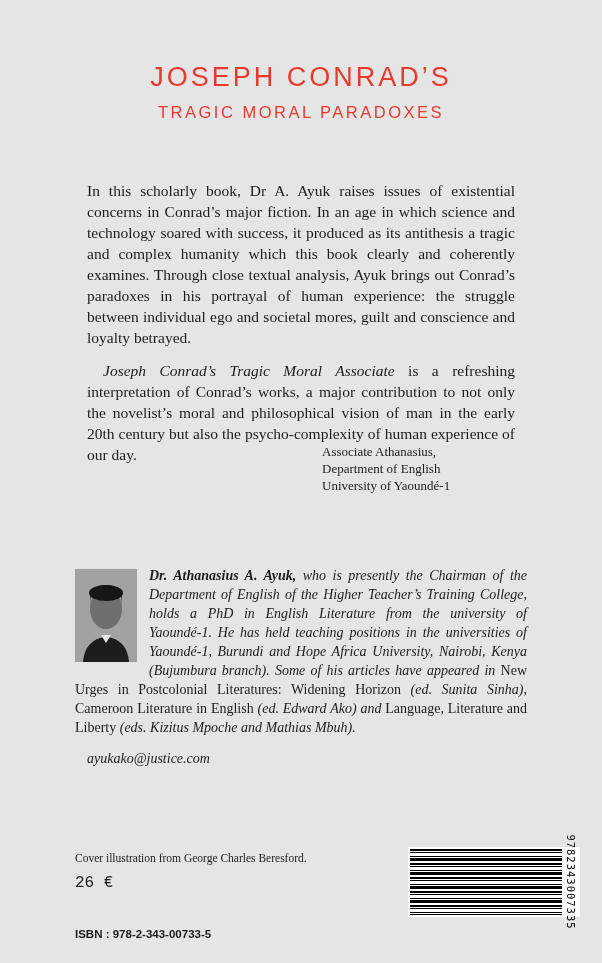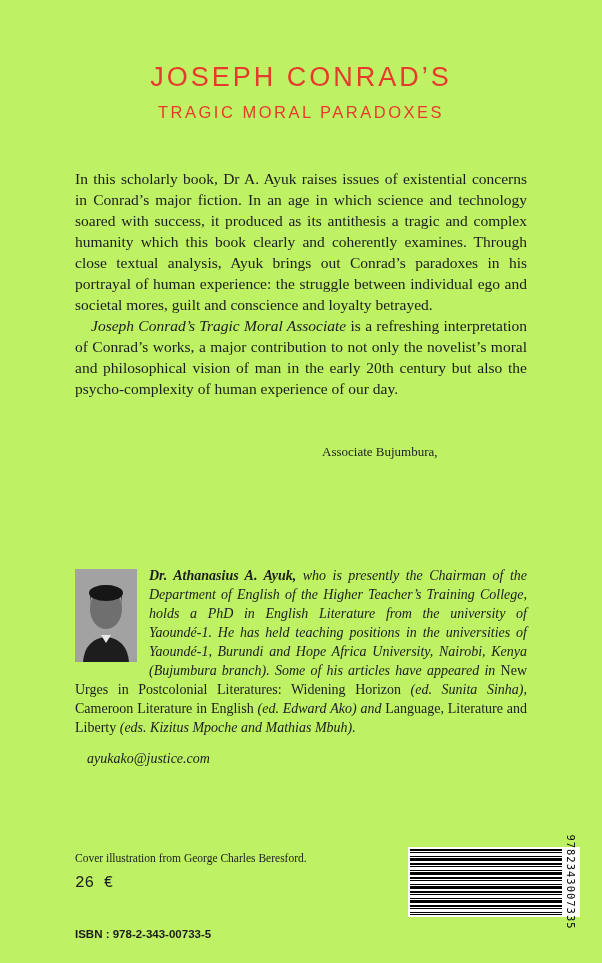--- a/index.html
+++ b/index.html
@@ -1,20 +1,20 @@
 <!DOCTYPE html>
 <html><head>
 <meta charset="utf-8">
 <style>
   html,body{margin:0;padding:0;background:#ffffff;}
   .page{
     position:relative;
     width:602px;height:963px;
     margin:0 auto;
-    background:#bef264;
+    background:#e5e5e5;
     font-family:"Liberation Serif", serif;
     color:#1c1c1c;
     overflow:hidden;
   }
   
   .title-block{position:absolute;top:62px;left:0;width:602px;text-align:center;}
   .book-title{
     font-family:"Liberation Sans", sans-serif;
     color:#e83a2c;
     font-size:27px;
@@ -26,21 +26,21 @@
     font-family:"Liberation Sans", sans-serif;
     color:#e83a2c;
     font-size:16.5px;
     letter-spacing:2.5px;
     font-weight:normal;
     margin:0;
   }
   
   .synopsis{position:absolute;top:168px;left:75px;width:452px;}
   .synopsis p{
-    margin:0;
+    margin:12px;
     font-size:15.5px;
     line-height:21px;
     text-align:justify;
   }
   .synopsis .para2{text-indent:16px;}
   .italic{font-style:italic;}
   
   .endorsement{position:absolute;top:443px;left:322px;font-size:13px;line-height:17px;}
   .endorser-name{font-variant:small-caps;letter-spacing:.4px;}
   
@@ -102,21 +102,23 @@
     <h1 class="book-title">JOSEPH CONRAD’S</h1>
     <h2 class="book-subtitle">TRAGIC MORAL PARADOXES</h2>
   </div>
 
   <div class="synopsis">
     <p class="para1">In this scholarly book, Dr A. Ayuk raises issues of existential concerns in Conrad’s major fiction. In an age in which science and technology soared with success, it produced as its antithesis a tragic and complex humanity which this book clearly and coherently examines. Through close textual analysis, Ayuk brings out Conrad’s paradoxes in his portrayal of human experience: the struggle between individual ego and societal mores, guilt and conscience and loyalty betrayed.</p>
     <p class="para2"><span class="italic">Joseph Conrad’s Tragic Moral Associate</span><span> is a refreshing interpretation of Conrad’s works, a major contribution to not only the novelist’s moral and philosophical vision of man in the early 20th century but also the psycho-complexity of human experience of our day.</span></p>
   </div>
 
   <div class="endorsement">
-    <div>Associate Bujumbura,</div>
+    <div>Associate Athanasius,</div>
+    <div>Department of English</div>
+    <div>University of Yaoundé-1</div>
   </div>
 
   <div class="bio">
     <svg class="author-photo" viewBox="0 0 62 93" xmlns="http://www.w3.org/2000/svg" role="img">
       <rect width="62" height="93" fill="#9a9a9a"></rect>
       <rect width="62" height="93" fill="#b0b0b0" opacity="0.4"></rect>
       <ellipse cx="31" cy="40" rx="16" ry="20" fill="#6f6f6f"></ellipse>
       <path d="M15 36 Q15 16 31 16 Q47 16 47 36 L47 30 Q47 18 31 18 Q15 18 15 30 Z" fill="#161616"></path>
       <ellipse cx="31" cy="24" rx="17" ry="8" fill="#161616"></ellipse>
       <path d="M8 93 Q10 70 31 68 Q52 70 54 93 Z" fill="#1d1d1d"></path>

